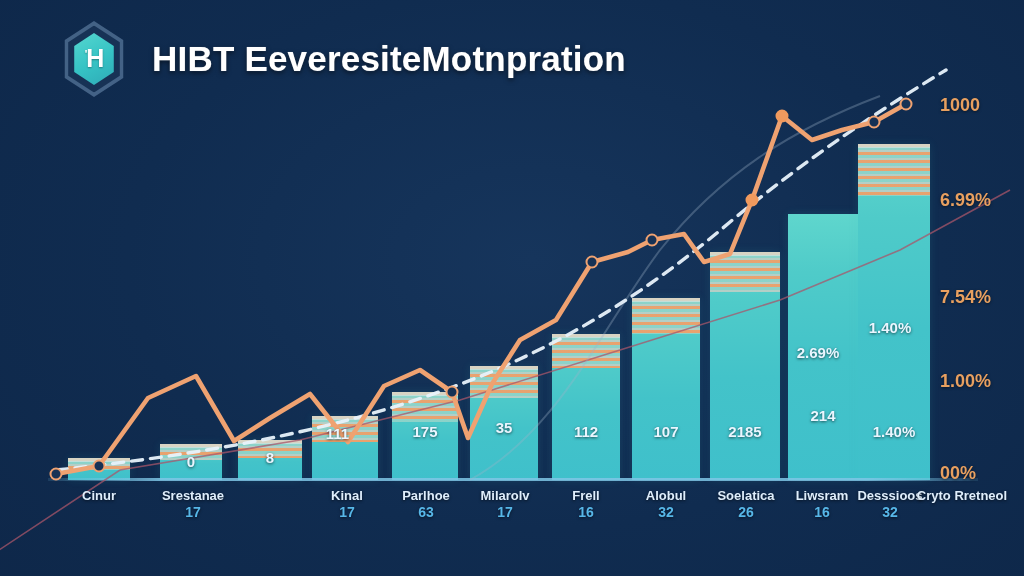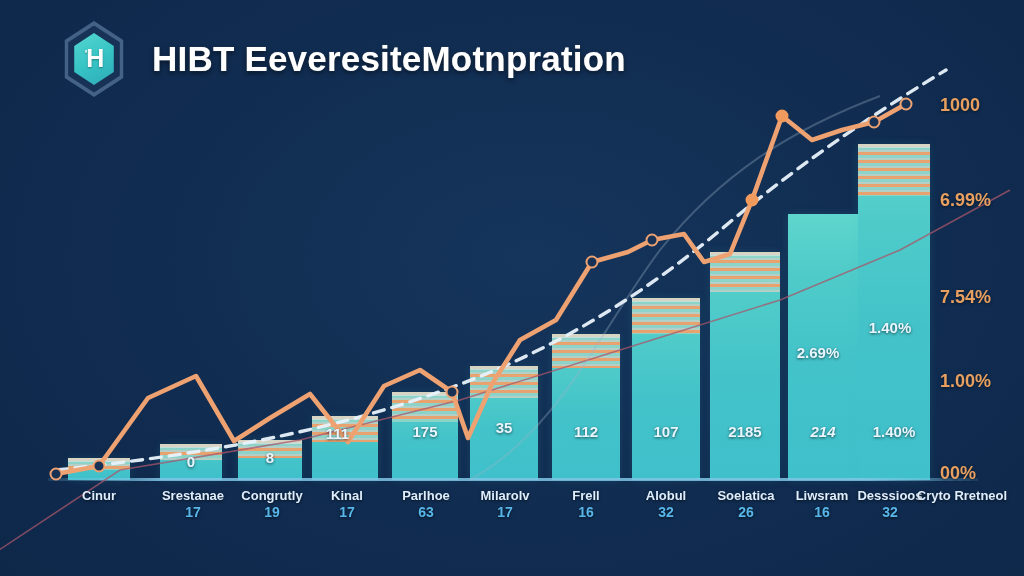--- a/index.html
+++ b/index.html
@@ -198,34 +198,30 @@
 
     <div id="labels-layer">
         <div class="bar-value" style="left: 160px; width: 62px; bottom: 106px;">0</div>
         <div class="bar-value" style="left: 238px; width: 64px; bottom: 110px;">8</div>
         <div class="bar-value" style="left: 312px; width: 51px; bottom: 134px;">111</div>
         <div class="bar-value" style="left: 392px; width: 66px; bottom: 136px;">175</div>
         <div class="bar-value" style="left: 470px; width: 68px; bottom: 140px; margin-top: 32px;">35</div>
         <div class="bar-value" style="left: 552px; width: 68px; bottom: 136px;">112</div>
         <div class="bar-value" style="left: 632px; width: 68px; bottom: 136px;">107</div>
         <div class="bar-value" style="left: 710px; width: 70px; bottom: 136px;">2185</div>
-        <div class="bar-value" style="left: 788px; width: 70px; bottom: 136px; font-style: italic;">214</div>
+        <div class="bar-value" style="left: 788px; width: 70px; bottom: 152px;">214</div>
         <div class="bar-value" style="left: 858px; width: 72px; bottom: 136px;">1.40%</div>
         <div class="bar-value" style="left: 780px; width: 76px; bottom: 215px;">2.69%</div>
         <div class="bar-value" style="left: 850px; width: 80px; bottom: 240px;">1.40%</div>
         <div class="xtick" style="left: 47px; top: 488px; width: 104px;">
           <span class="xname">Cinur</span>
         </div>
         <div class="xtick" style="left: 141px; top: 488px; width: 104px;">
           <span class="xname">Srestanae</span>
           <span class="xval">17</span>
-        </div>
-        <div class="xtick" style="left: 220px; top: 488px; width: 104px;">
-          <span class="xname">Congrutly</span>
-          <span class="xval">19</span>
         </div>
         <div class="xtick" style="left: 295px; top: 488px; width: 104px;">
           <span class="xname">Kinal</span>
           <span class="xval">17</span>
         </div>
         <div class="xtick" style="left: 374px; top: 488px; width: 104px;">
           <span class="xname">Parlhoe</span>
           <span class="xval">63</span>
         </div>
         <div class="xtick" style="left: 453px; top: 488px; width: 104px;">

